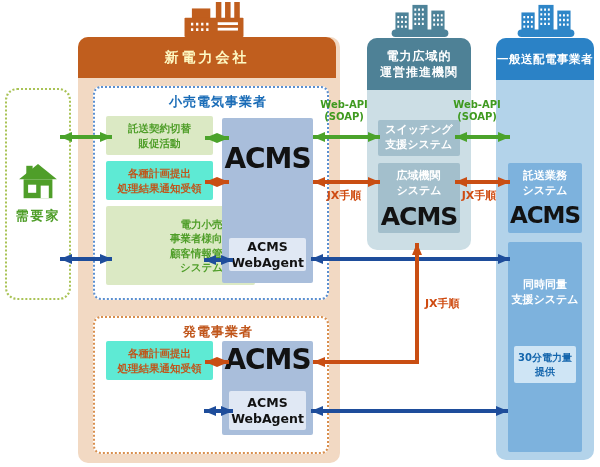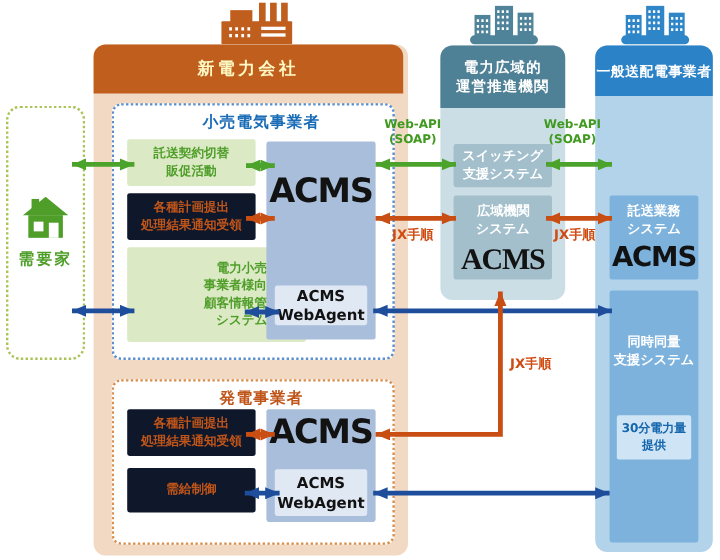--- a/index.html
+++ b/index.html
@@ -42,21 +42,21 @@
   }
   .retail-title { color:#1a6cb7; }
   .gen-title    { color:#c0551a; }
 
   .cell {
     position:absolute; display:flex; align-items:center; justify-content:center;
     text-align:center; white-space:pre-line; font-weight:bold;
     font-size:10.5px; line-height:1.35; border-radius:2px;
   }
   .cell-green  { background:#dbe9c4; color:#4f9e29; }
-  .cell-orange { background:#0f172a; color:#c0551a; }
+  .cell-orange { background:#5eead4; color:#c0551a; }
 
   .r-box1 { left:11px; top:28px;  width:107px; height:39px; }
   .r-box2 { left:11px; top:73px;  width:107px; height:39px; }
   .r-box3 { left:11px; top:118px; width:107px; height:79px;padding-left:42px; }
   .g-box1 { left:11px; top:23px;  width:107px; height:39px; }
   .g-box2 { left:11px; top:72px;  width:107px; height:37px; }
 
   .acms-box {
     position:absolute; background:#a9bedb; border-radius:2px;
     display:flex; flex-direction:column; align-items:center;
@@ -79,21 +79,21 @@
   .occto-header {
     position:absolute; left:0; top:0; right:0; height:52px;
     background:#4e8196; border-radius:10px 10px 0 0;
     color:#fff; font-weight:bold; font-size:12px; line-height:1.35; letter-spacing:1px;
     display:flex; align-items:center; justify-content:center; text-align:center; white-space:pre-line;
   }
   .teal-cell {
     position:absolute; background:#a3bfcc; border-radius:2px;
     display:flex; flex-direction:column; align-items:center; justify-content:center;
     color:#fff; font-weight:bold; font-size:11px; line-height:1.35;
-    text-align:right; white-space:pre-line;font-family:Liberation Serif, serif;
+    text-align:left; white-space:pre-line;
   }
   .occto-switching { left:11px; top:82px;  width:82px; height:36px; }
   .occto-acms      { left:11px; top:125px; width:82px; height:70px; justify-content:flex-start; padding-top:6px; box-sizing:border-box; }
   .acms-mid { color:#121212; font-weight:bold; font-size:25px; letter-spacing:-1px; margin-top:1px; }
 
   
   .tso { left:496px; top:38px; width:98px; height:422px; background:#b3d3ea; border-radius:10px; }
   .tso-header {
     position:absolute; left:0; top:0; right:0; height:42px;
     background:#2b82c6; border-radius:10px 10px 0 0;
@@ -215,21 +215,20 @@
         <div class="acms-big">ACMS</div>
         <div class="webagent r-webagent">ACMS
 WebAgent</div>
       </div>
     </div>
 
     <div class="inner-white gen">
       <div class="section-title gen-title">発電事業者</div>
       <div class="cell cell-orange g-box1">各種計画提出
 処理結果通知受領</div>
-      <div class="cell cell-orange g-box2">需給制御</div>
       <div class="acms-box g-acms">
         <div class="acms-big">ACMS</div>
         <div class="webagent g-webagent">ACMS
 WebAgent</div>
       </div>
     </div>
   </div>
 
   <div class="abs occto">
     <div class="occto-header">電力広域的

